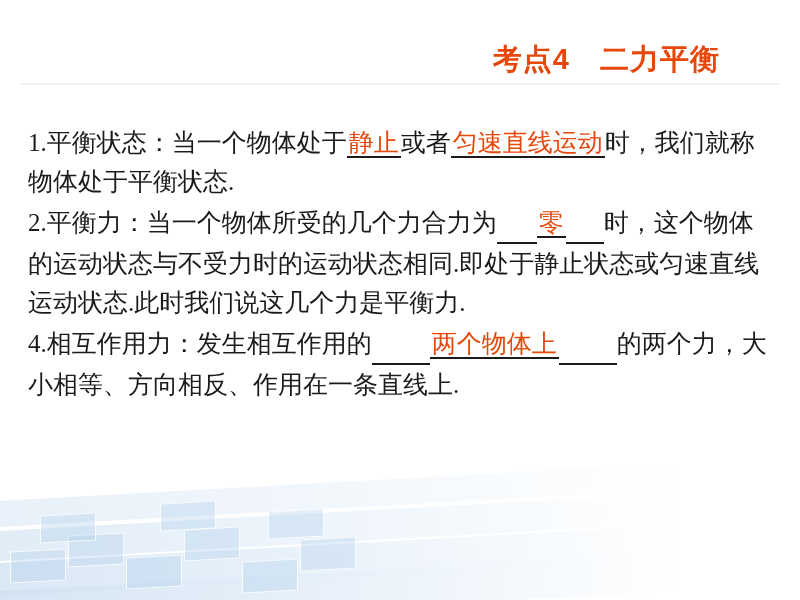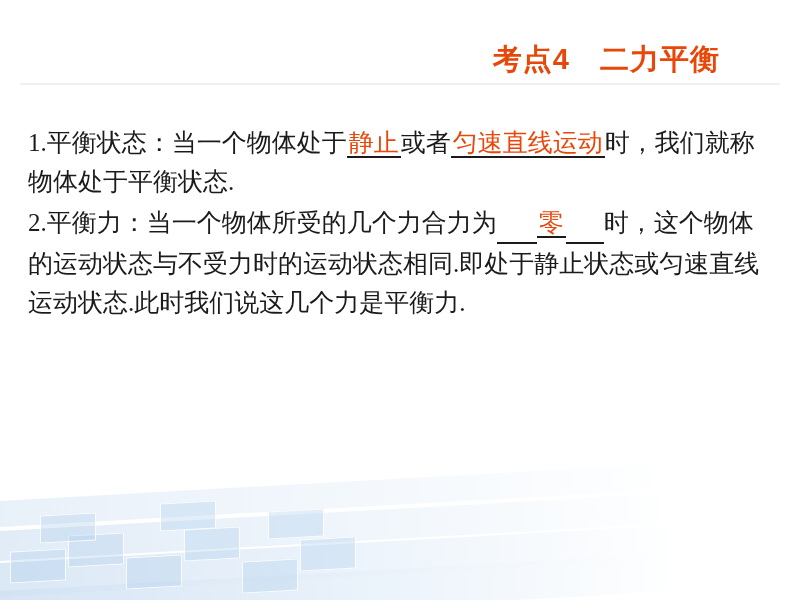--- a/index.html
+++ b/index.html
@@ -140,15 +140,16 @@
   </div>
 
   <div class="title-wrap">
     <div class="title">考点4　二力平衡</div>
     <div class="title-rule"></div>
   </div>
 
   <div class="content" id="content-root">
       <div class="para"><span>1.平衡状态：</span><span>当一个物体处于</span><span class="fill">静止</span><span>或者</span><span class="fill">匀速直线运动</span><span>时，我们就称物体处于平衡状态.</span></div>
       <div class="para"><span>2.平衡力：</span><span>当一个物体所受的几个力合力为</span><span class="blank w3">&nbsp;</span><span class="fill">零</span><span class="blank w4">&nbsp;</span><span>时，这个物体的运动状态与不受力时的运动状态相同.即处于静止状态或匀速直线运动状态.此时我们说这几个力是平衡力.</span></div>
+      <div class="para"><span>4.相互作用力：</span><span>发生相互作用的</span><span class="blank w2">&nbsp;</span><span class="fill">两个物体上</span><span class="blank w2">&nbsp;</span><span>的两个力，大小相等、方向相反、作用在一条直线上.</span></div>
     </div>
 
 </div>
 
 </body></html>

